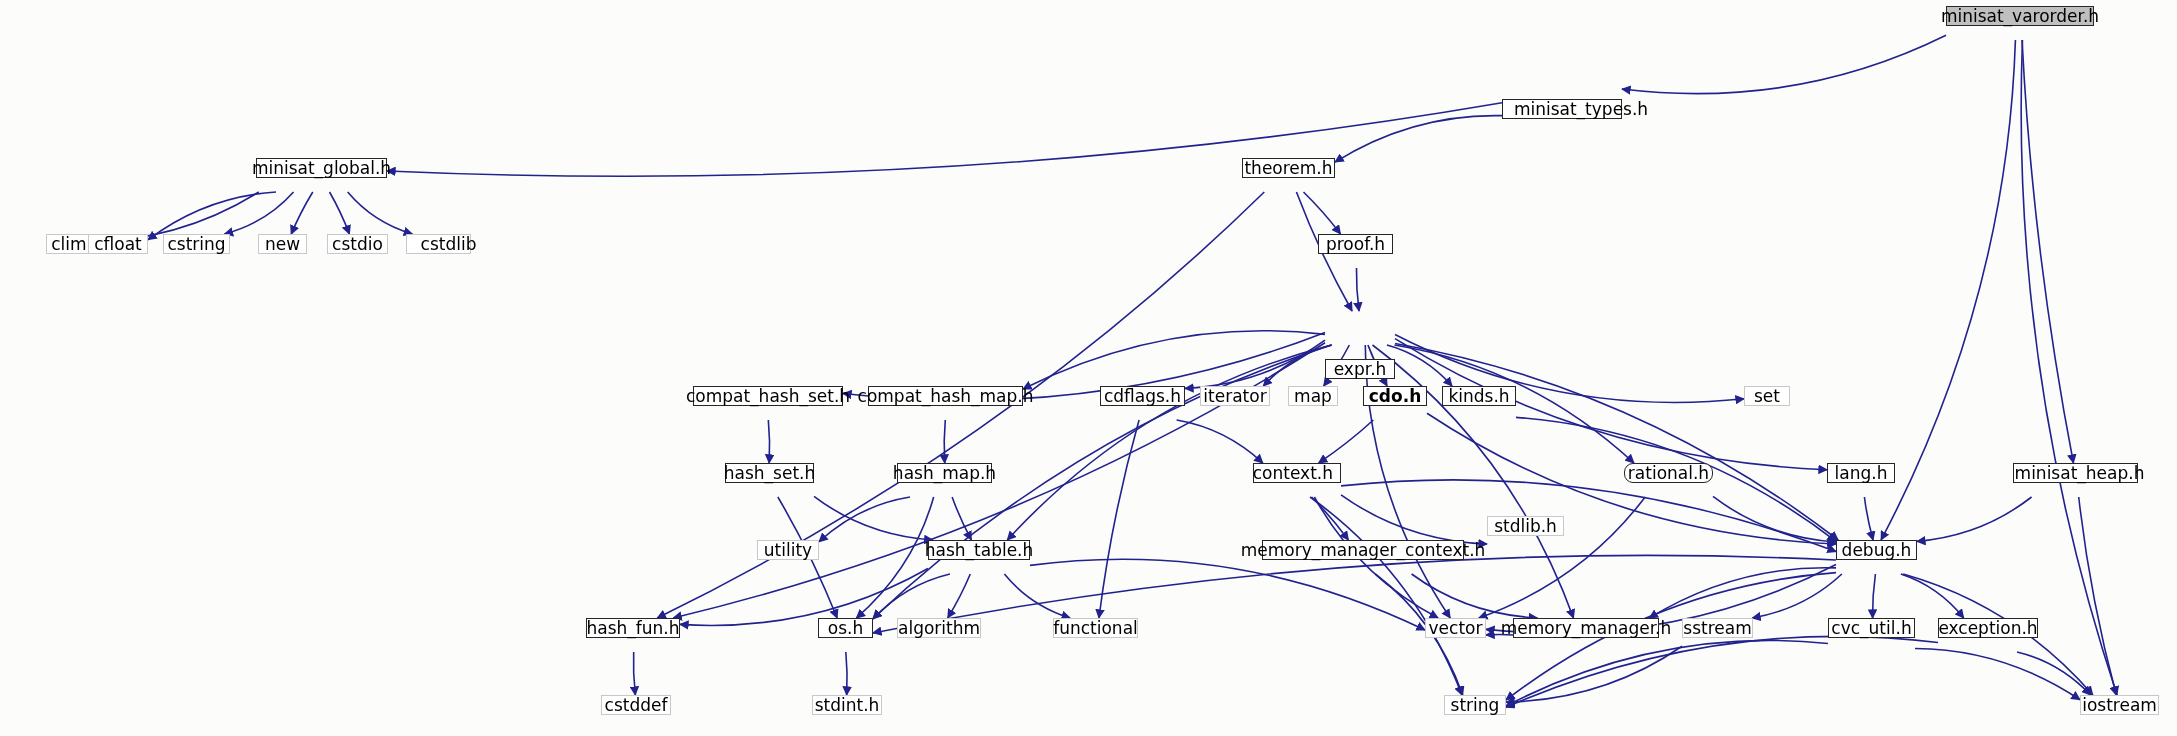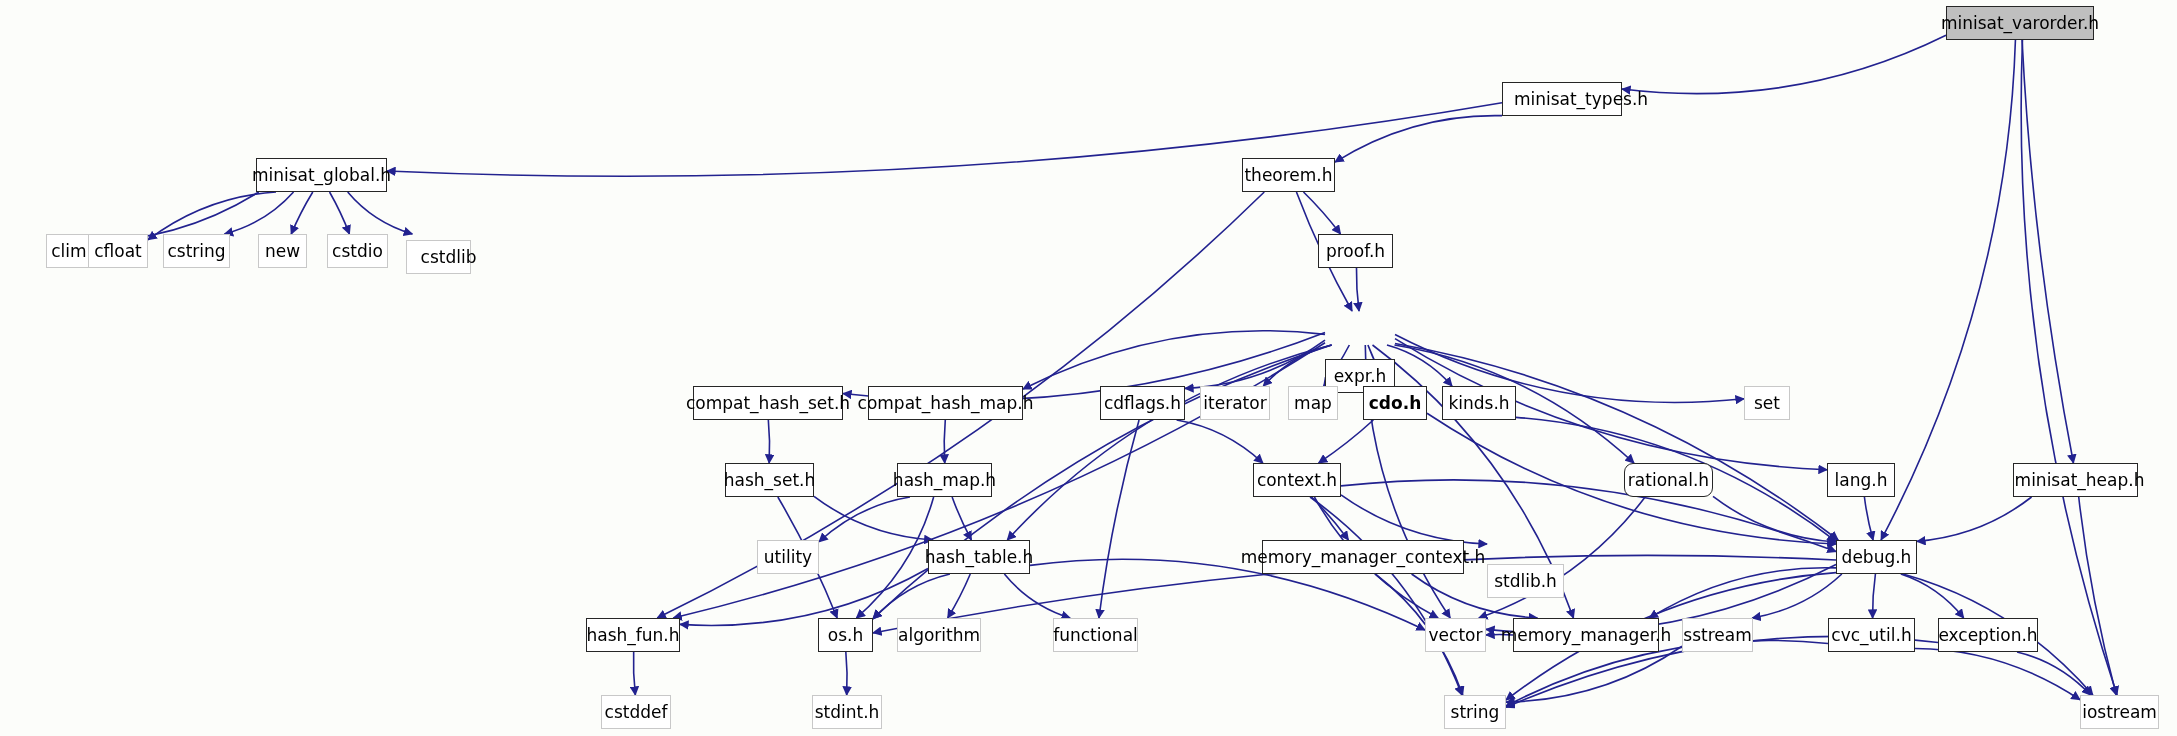--- a/index.html
+++ b/index.html
@@ -12,21 +12,21 @@
     font-family:"DejaVu Sans","Liberation Sans",sans-serif;
     overflow:hidden;
   }
   #edges{position:absolute;left:0;top:0;width:2177px;height:736px;}
   .node{
     position:absolute;
     box-sizing:border-box;
     display:flex;
     align-items:center;
     justify-content:center;
-    height:34px;
+    height:20px;
     background:#ffffff;
     border:1px solid #c8c8c8;
     color:#000000;
     font-size:17px;
     line-height:1;
     white-space:nowrap;
     letter-spacing:0px;
     z-index:5;
   }
   .node.proj{
@@ -130,21 +130,21 @@
         <path d="M 1938 642.504873294347 C 1789.502611301231 624.3458796874413, 1646.942611301231 645.7437744242834, 1506 707.3469785575048" marker-end="url(#arrow)"></path>
         <path d="M 2017.0324675324675 652 C 2045.5660389610389 658.8464935064935, 2069.7996103896107 673.0364935064935, 2090.4675324675327 695" marker-end="url(#arrow)"></path>
         <path d="M 1513 635 C 1504.09 634.325, 1495.18 634.325, 1486 635" marker-end="url(#arrow)"></path>
         <path d="M 1682 646.2721649484536 C 1629.5084536082475 682.31406185567, 1571.4284536082473 700.7559587628866, 1506 702.1567010309278" marker-end="url(#arrow)"></path>
       </g>
   </svg>
   <div id="nodes">
       <div class="node root" style="left: 1946px; top: 6px; width: 148px;">
         <span class="lbl">minisat_varorder.h</span>
       </div>
-      <div class="node proj" style="left: 1502px; top: 82px; width: 120px; padding-left: 38px;">
+      <div class="node proj" style="left: 1502px; top: 99px; width: 120px; padding-left: 38px;">
         <span class="lbl">minisat_types.h</span>
       </div>
       <div class="node proj" style="left: 256px; top: 158px; width: 131px;">
         <span class="lbl">minisat_global.h</span>
       </div>
       <div class="node proj" style="left: 1242px; top: 158px; width: 93px;">
         <span class="lbl">theorem.h</span>
       </div>
       <div class="node sys" style="left: 8px; top: 234px; width: 66px; margin-left: 38px;">
         <span class="lbl">climits</span>
@@ -154,21 +154,21 @@
       </div>
       <div class="node sys" style="left: 163px; top: 234px; width: 67px;">
         <span class="lbl">cstring</span>
       </div>
       <div class="node sys" style="left: 258px; top: 234px; width: 49px;">
         <span class="lbl">new</span>
       </div>
       <div class="node sys" style="left: 327px; top: 234px; width: 61px;">
         <span class="lbl">cstdio</span>
       </div>
-      <div class="node sys" style="left: 406px; top: 240px; width: 65px; padding-left: 20px;">
+      <div class="node sys" style="left: 406px; top: 234px; width: 65px; padding-left: 20px;">
         <span class="lbl">cstdlib</span>
       </div>
       <div class="node proj" style="left: 1318px; top: 234px; width: 75px;">
         <span class="lbl">proof.h</span>
       </div>
       <div class="node proj" style="left: 1325px; top: 311px; width: 70px; margin-top: 48px;">
         <span class="lbl">expr.h</span>
       </div>
       <div class="node proj" style="left: 693px; top: 386px; width: 150px;">
         <span class="lbl">compat_hash_set.h</span>
@@ -193,42 +193,42 @@
       </div>
       <div class="node sys" style="left: 1744px; top: 386px; width: 46px;">
         <span class="lbl">set</span>
       </div>
       <div class="node proj" style="left: 725px; top: 463px; width: 89px;">
         <span class="lbl">hash_set.h</span>
       </div>
       <div class="node proj" style="left: 897px; top: 463px; width: 95px;">
         <span class="lbl">hash_map.h</span>
       </div>
-      <div class="node proj" style="left: 1253px; top: 463px; width: 88px;">
+      <div class="node proj" style="left: 1253px; top: 463px; width: 88px; justify-content: flex-end;">
         <span class="lbl">context.h</span>
       </div>
       <div class="node proj" style="left: 1624px; top: 463px; width: 89px; border-radius: 9px;">
         <span class="lbl">rational.h</span>
       </div>
       <div class="node proj" style="left: 1827px; top: 463px; width: 68px;">
         <span class="lbl">lang.h</span>
       </div>
       <div class="node proj" style="left: 2013px; top: 463px; width: 125px; padding-left: 8px;">
         <span class="lbl">minisat_heap.h</span>
       </div>
       <div class="node sys" style="left: 757px; top: 540px; width: 62px;">
         <span class="lbl">utility</span>
       </div>
       <div class="node proj" style="left: 928px; top: 540px; width: 102px;">
         <span class="lbl">hash_table.h</span>
       </div>
       <div class="node proj" style="left: 1262px; top: 540px; width: 202px;">
         <span class="lbl">memory_manager_context.h</span>
       </div>
-      <div class="node sys" style="left: 1487px; top: 564px; width: 77px;">
+      <div class="node sys" style="left: 1487px; top: 516px; width: 77px;">
         <span class="lbl">stdlib.h</span>
       </div>
       <div class="node proj" style="left: 1836px; top: 540px; width: 81px;">
         <span class="lbl">debug.h</span>
       </div>
       <div class="node proj" style="left: 586px; top: 618px; width: 94px;">
         <span class="lbl">hash_fun.h</span>
       </div>
       <div class="node proj" style="left: 818px; top: 618px; width: 55px;">
         <span class="lbl">os.h</span>

